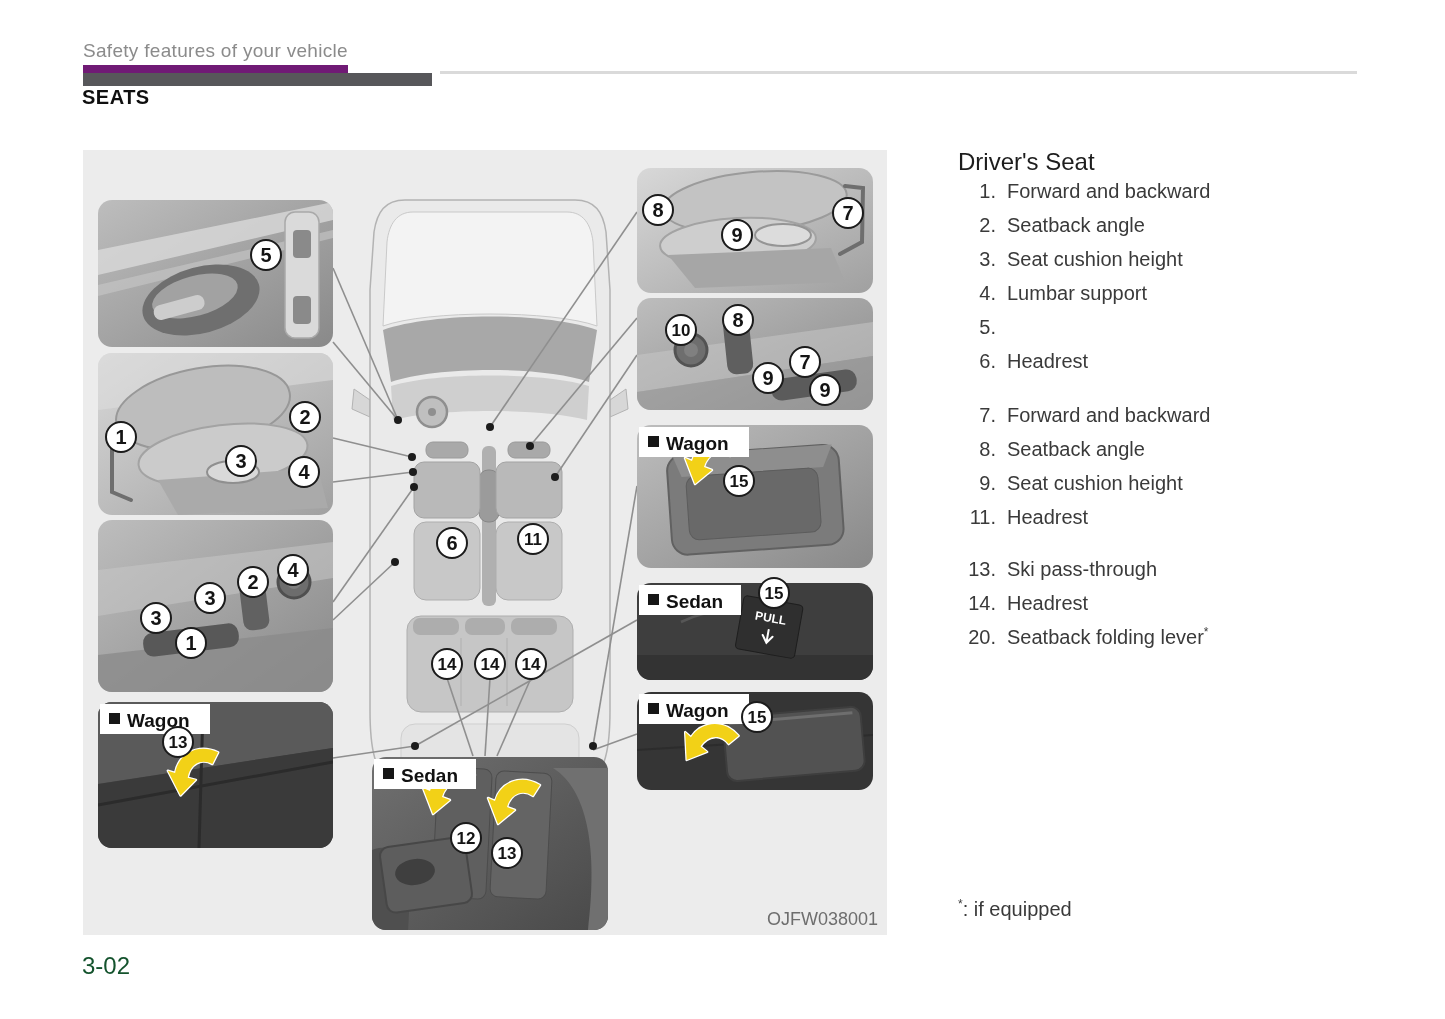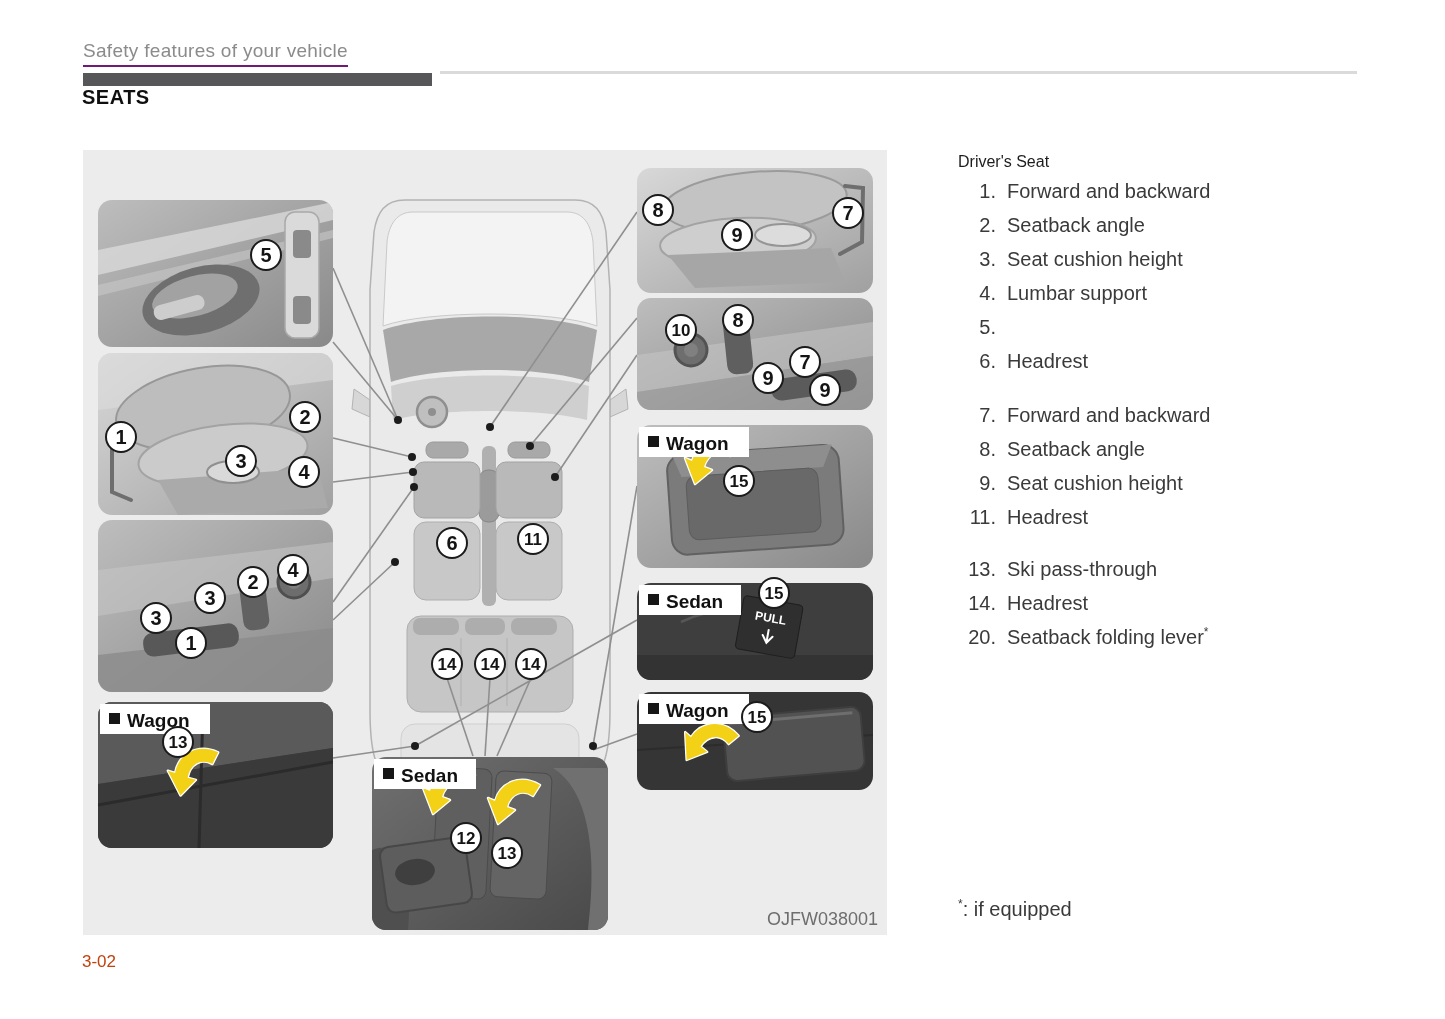--- a/index.html
+++ b/index.html
@@ -1,34 +1,34 @@
 <!DOCTYPE html>
 <html><head>
 <meta charset="utf-8">
 <style>
   html,body{margin:0;padding:0}
   body{width:1445px;height:1019px;background:#ffffff;position:relative;overflow:hidden;
        font-family:"Liberation Sans",sans-serif}
   .crumb{position:absolute;left:83px;top:40px;font-size:19px;color:#8b8b8b;letter-spacing:.3px}
-  .crumb .u{display:inline-block;padding-bottom:3px;border-bottom:2px solid #701a75}
+  .crumb .u{display:inline-block;padding-bottom:3px;border-bottom:8px solid #701a75}
   .crumb-bar{position:absolute;left:83px;top:73px;width:349px;height:13px;background:#57575a}
   .rule{position:absolute;left:440px;top:71px;width:917px;height:3px;background:#dadada}
   h1.title{position:absolute;left:82px;top:86px;margin:0;font-size:20px;font-weight:700;color:#0f0f0f;letter-spacing:.5px}
   .figure{position:absolute;left:83px;top:150px;width:804px;height:785px}
   .legend{position:absolute;left:956px;top:150px;width:460px}
-  .legend h3{margin:0;font-size:16px;font-weight:400;color:#1d1d1d;height:24px;line-height:24px;padding-left:2px}
+  .legend h3{margin:0;font-size:24px;font-weight:400;color:#1d1d1d;height:24px;line-height:24px;padding-left:2px}
   .legend ul{list-style:none;margin:0;padding:0}
   .legend li{display:flex;height:34px;line-height:34px;font-size:20px;color:#3a3a3a}
   .legend .num{width:40px;text-align:right;flex:none}
   .legend .txt{margin-left:11px}
   sup{font-size:12px;line-height:0}
   .legend .sec2{margin-top:20px}
   .legend .sec3{margin-top:18px}
   .footnote{position:absolute;left:958px;top:898px;font-size:20px;color:#3a3a3a}
-  .pageno{position:absolute;left:82px;top:952px;font-size:17px;color:#c2410c}
+  .pageno{position:absolute;left:82px;top:952px;font-size:24px;color:#14532d}
   svg text{font-family:"Liberation Sans",sans-serif}
   .co circle{fill:#fff;stroke:#1b1b1b;stroke-width:2}
   .co text{font-weight:700;font-size:20px;fill:#141414;text-anchor:middle}
   .co.two text{font-size:17px}
   .lbl rect{fill:#ffffff}
   .lbl .sq{fill:#161616}
   .lbl text{font-weight:700;font-size:19px;fill:#111}
   .ldr{stroke:#8f8f8f;stroke-width:1.6}
   .dot{fill:#1c1c1c}
 </style>

